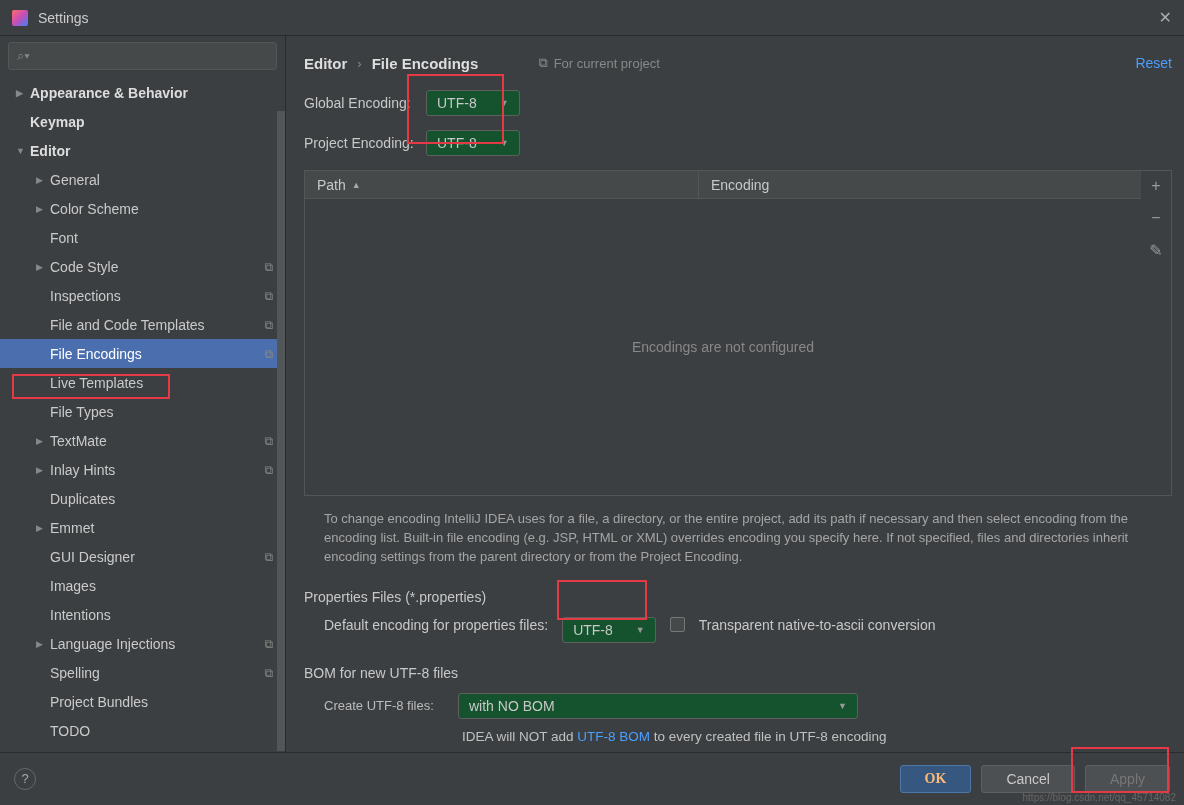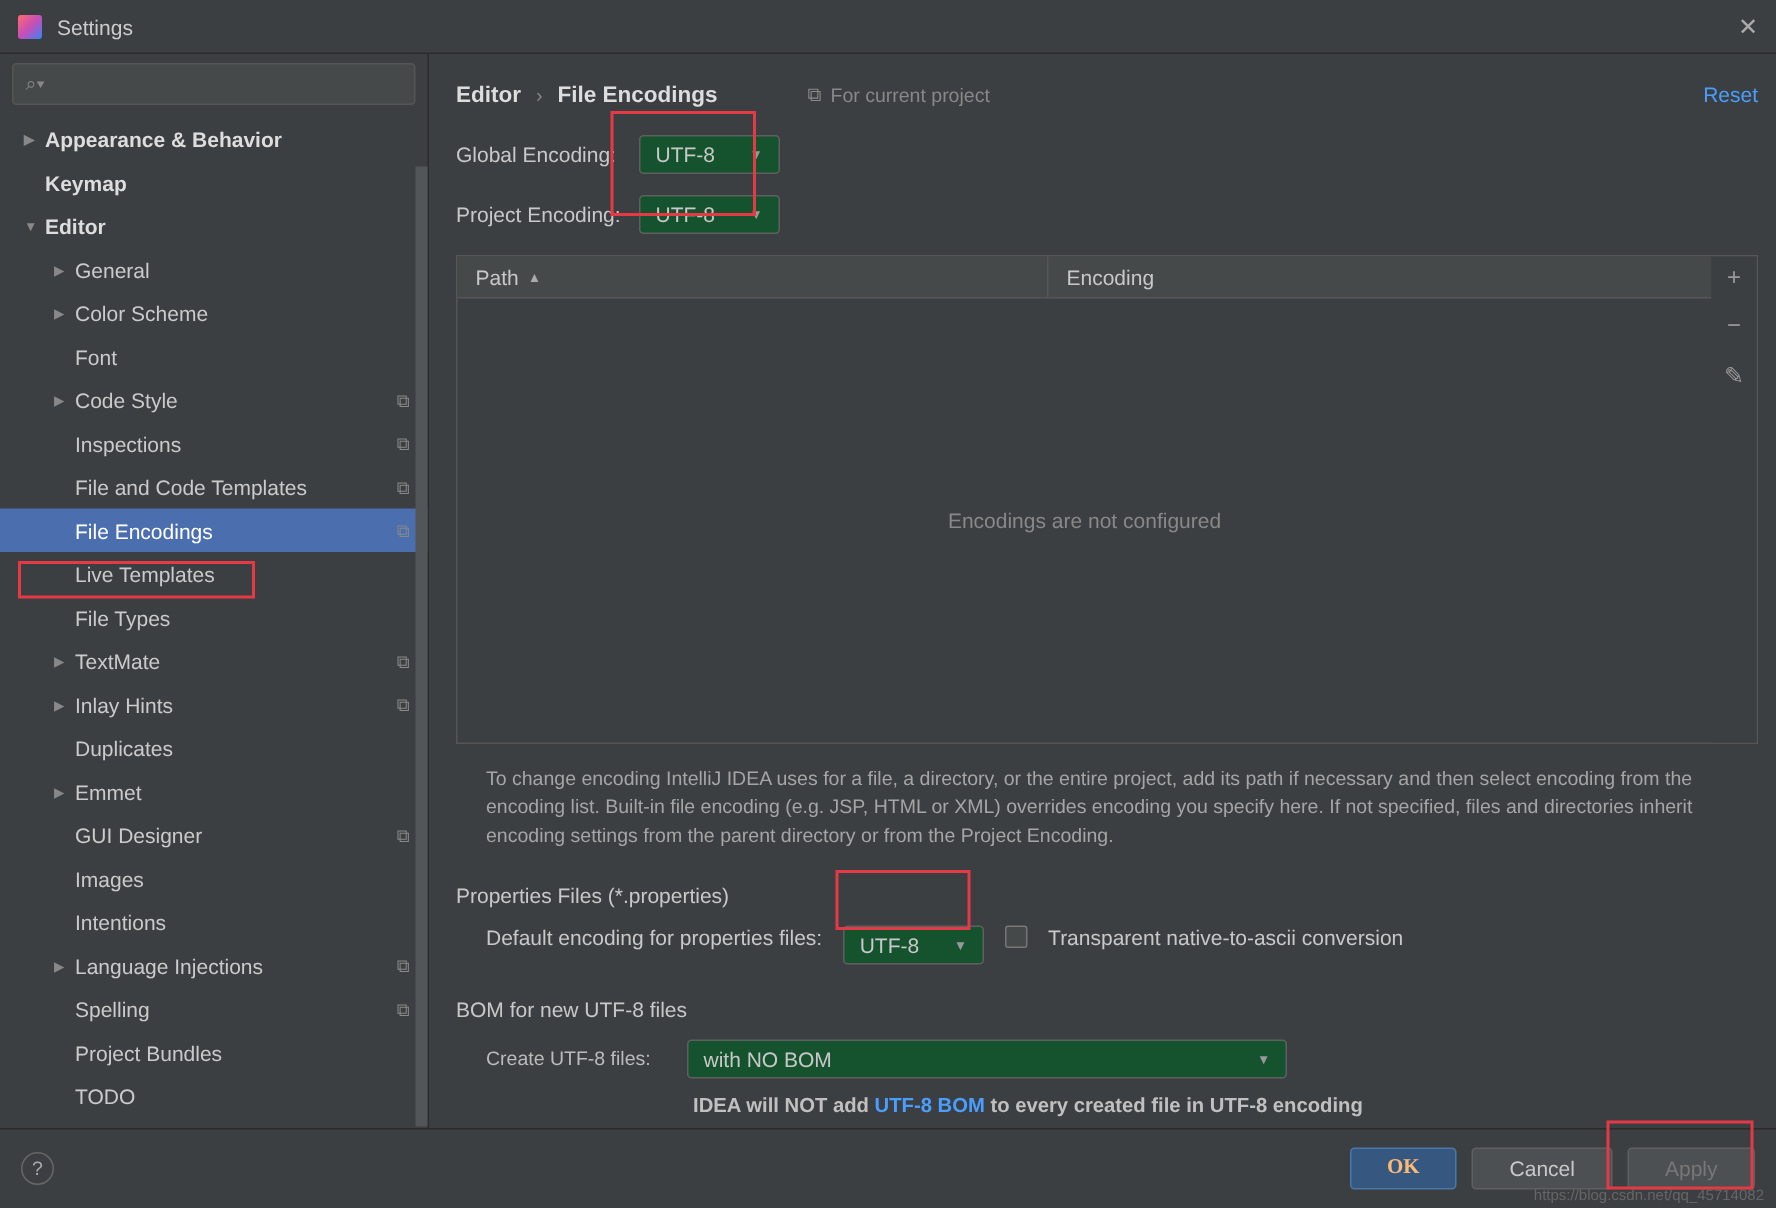--- a/index.html
+++ b/index.html
@@ -54,21 +54,21 @@
 .table-tools span { color: #999; font-size: 16px; cursor: pointer; }
 
 .help-text { margin: 14px 20px 0 20px; font-size: 13px; color: #a5a5a5; line-height: 1.45; }
 
 .section-title { margin-top: 22px; font-size: 14px; color: #c8c8c8; }
 .prop-row { display: flex; align-items: flex-start; margin-top: 12px; gap: 14px; padding-left: 20px; }
 .prop-row label { font-size: 14px; color: #c8c8c8; }
 .checkbox { width: 15px; height: 15px; border: 1px solid #777; background: #45494a; border-radius: 2px; }
 
 .bom-row { display: flex; align-items: center; margin-top: 12px; gap: 14px; padding-left: 20px; }
-.bom-note { padding-left: 158px; margin-top: 10px; font-size: 13.5px; color: #c0c0c0; font-weight: bold; }
+.bom-note { padding-left: 158px; margin-top: 10px; font-size: 13.5px; color: #c0c0c0; }
 .bom-note a { color: #4a9eff; text-decoration: none; }
 
 .footer { height: 52px; border-top: 1px solid #2b2b2b; display: flex; align-items: center; padding: 0 14px; }
 .help-btn { width: 22px; height: 22px; border: 1px solid #666; border-radius: 50%; display: flex; align-items: center; justify-content: center; color: #aaa; font-size: 13px; cursor: pointer; }
 .footer .spacer { flex: 1; }
 .btn { height: 28px; padding: 0 24px; background: #4c5052; border: 1px solid #5e6060; border-radius: 3px; color: #c8c8c8; font-size: 14px; margin-left: 10px; cursor: pointer; display: flex; align-items: center; }
 .btn.primary { background: #365880; border-color: #4a78a8; color: #fdba74; font-weight: 600; font-family: Liberation Serif, serif; }
 .btn.disabled { color: #777; }
 
 .watermark { position: absolute; right: 8px; bottom: 2px; font-size: 10px; color: #666; }

